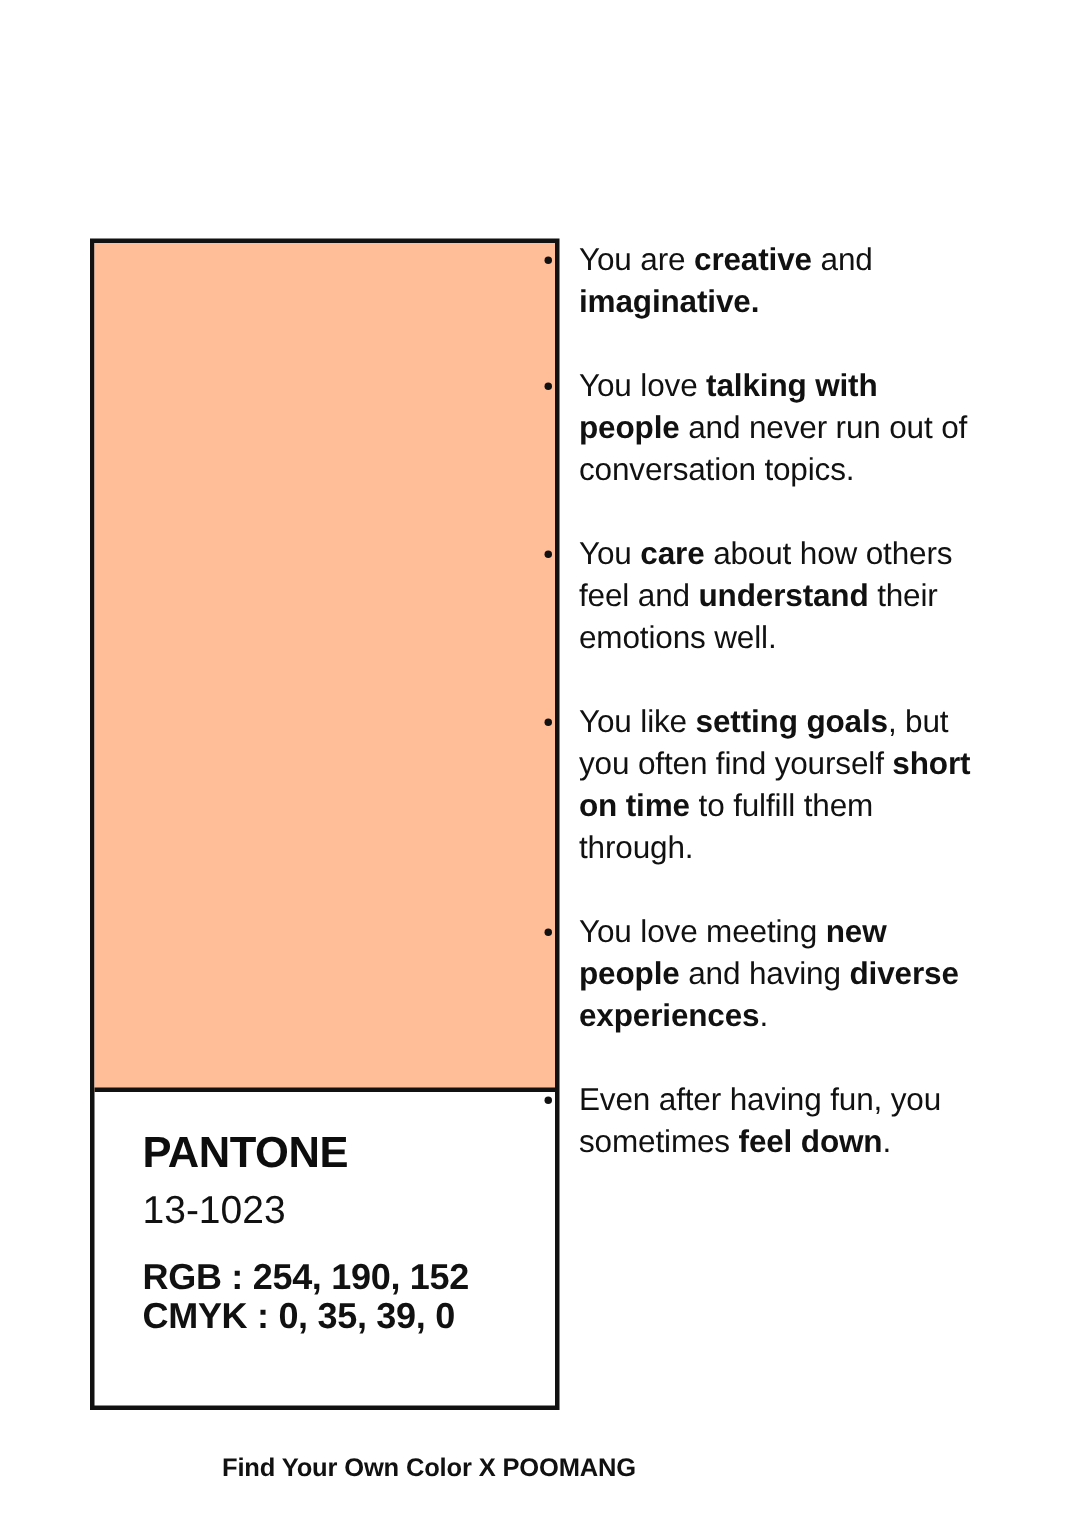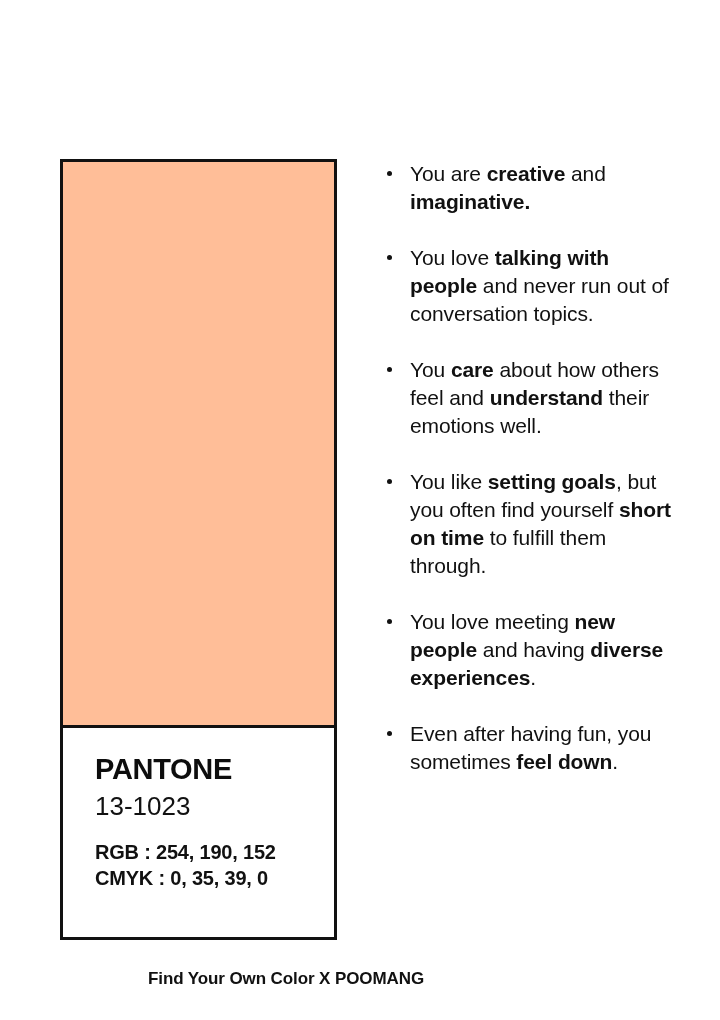--- a/index.html
+++ b/index.html
@@ -36,21 +36,21 @@
     letter-spacing: -1.5px;
     color: #0d0d0d;
     font-family: "Liberation Sans", sans-serif;
   }
 
   
   .swatch-card {
     position: absolute;
     left: 60px;
     top: 159px;
-    width: 277px;
+    width: 313px;
     height: 781px;
     box-sizing: border-box;
     border: 3px solid #111111;
     background: #ffffff;
     display: flex;
     flex-direction: column;
   }
   .swatch-color {
     height: 566px;
     width: 100%;
@@ -77,31 +77,31 @@
     color: #111111;
     margin-bottom: 18px;
   }
   .hex-code {
     font-size: 22px;
     line-height: 30px;
     font-weight: 700;
     margin-bottom: 3px;
   }
   .rgb-line, .cmyk-line {
-    font-size: 20px;
+    font-size: 24px;
     line-height: 26px;
     font-weight: 700;
     color: #111111;
     letter-spacing: -0.2px;
   }
 
   
   .traits {
     position: absolute;
-    left: 384px;
+    left: 360px;
     top: 160px;
     width: 292px;
   }
   .trait {
     position: relative;
     padding-left: 26px;
     font-size: 21px;
     line-height: 28px;
     font-weight: 400;
     color: #111111;

